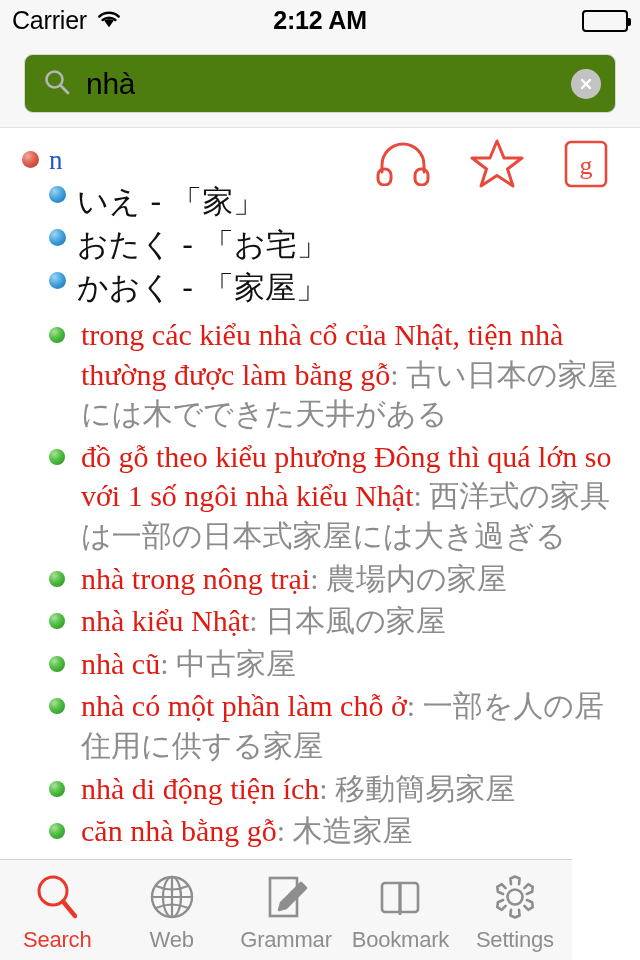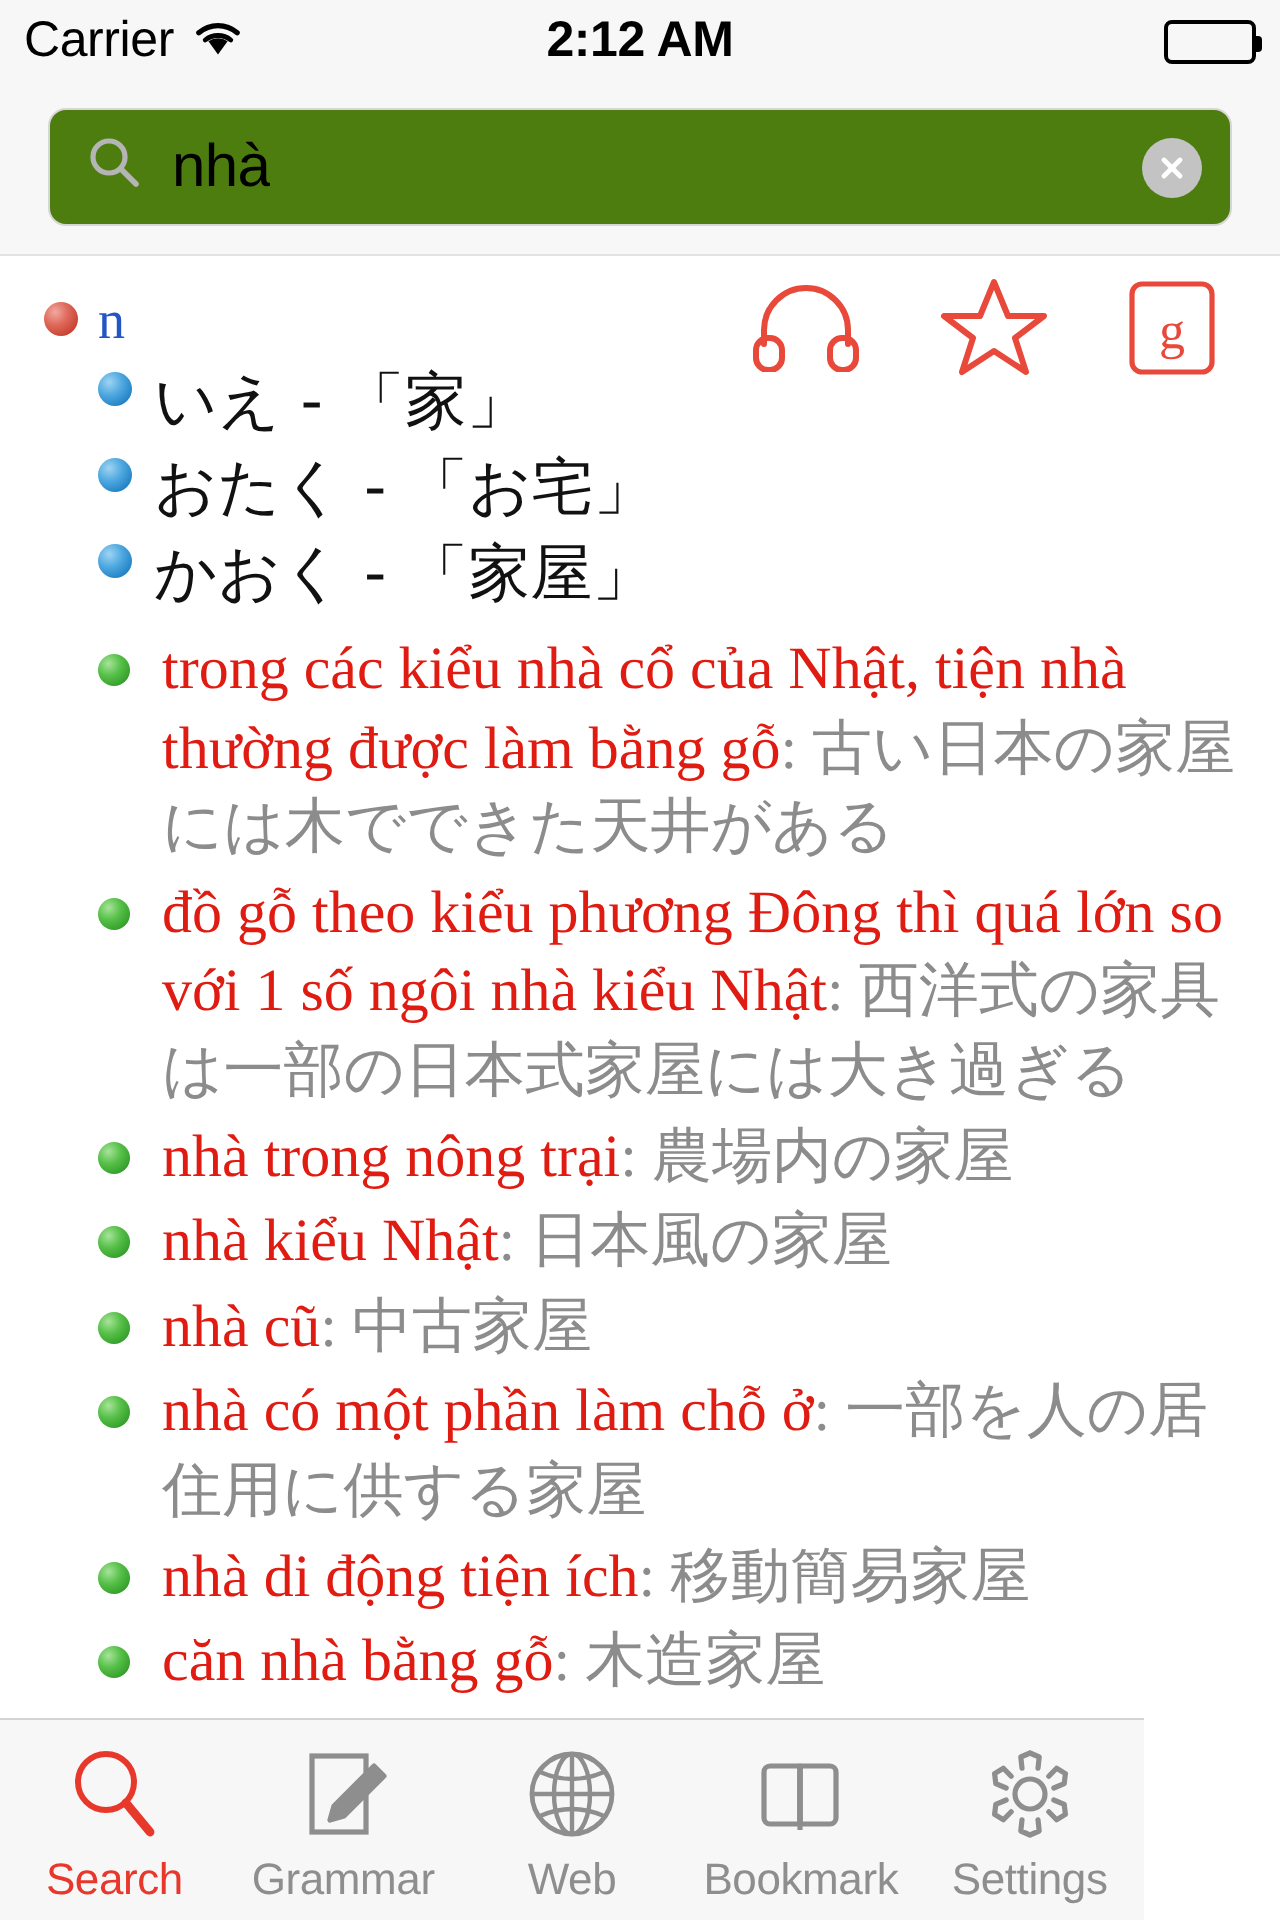--- a/index.html
+++ b/index.html
@@ -417,39 +417,39 @@
           <circle cx="21" cy="19" r="14" stroke="#e8382c" stroke-width="3" fill="none"></circle>
           <line x1="31" y1="29.5" x2="43" y2="44" stroke="#e8382c" stroke-width="4.4" stroke-linecap="round"></line>
         </svg>
       </span>
       <span class="tab-label">Search</span>
     </div>
 
     <div class="tab">
       <span class="tab-icon">
         <svg width="50" height="50" viewBox="0 0 50 50">
-          <rect x="9" y="6" width="27" height="38" stroke="#8e8e8e" stroke-width="2.6" fill="none"></rect>
-          <path d="M40 11 L45 16 L25 36 L18 38 L20 31 Z" stroke="#8e8e8e" stroke-width="2.6" fill="#8e8e8e" stroke-linejoin="round"></path>
-        </svg>
-      </span>
-      <span class="tab-label">Grammar</span>
-    </div>
-
-    <div class="tab">
-      <span class="tab-icon">
-        <svg width="50" height="50" viewBox="0 0 50 50">
           <circle cx="25" cy="25" r="20" stroke="#8e8e8e" stroke-width="2.4" fill="none"></circle>
           <ellipse cx="25" cy="25" rx="9" ry="20" stroke="#8e8e8e" stroke-width="2.2" fill="none"></ellipse>
           <line x1="5" y1="25" x2="45" y2="25" stroke="#8e8e8e" stroke-width="2.2"></line>
           <path d="M9 14 Q25 21 41 14" stroke="#8e8e8e" stroke-width="2.2" fill="none"></path>
           <path d="M9 36 Q25 29 41 36" stroke="#8e8e8e" stroke-width="2.2" fill="none"></path>
           <line x1="25" y1="5" x2="25" y2="45" stroke="#8e8e8e" stroke-width="2.2"></line>
         </svg>
       </span>
       <span class="tab-label">Web</span>
+    </div>
+
+    <div class="tab">
+      <span class="tab-icon">
+        <svg width="50" height="50" viewBox="0 0 50 50">
+          <rect x="9" y="6" width="27" height="38" stroke="#8e8e8e" stroke-width="2.6" fill="none"></rect>
+          <path d="M40 11 L45 16 L25 36 L18 38 L20 31 Z" stroke="#8e8e8e" stroke-width="2.6" fill="#8e8e8e" stroke-linejoin="round"></path>
+        </svg>
+      </span>
+      <span class="tab-label">Grammar</span>
     </div>
 
     <div class="tab">
       <span class="tab-icon">
         <svg width="50" height="50" viewBox="0 0 50 50">
           <path d="M25 11 H10 a3 3 0 0 0 -3 3 V37 a3 3 0 0 0 3 3 H25 Z" stroke="#8e8e8e" stroke-width="2.6" fill="none" stroke-linejoin="round"></path>
           <path d="M25 11 H40 a3 3 0 0 1 3 3 V37 a3 3 0 0 1 -3 3 H25 Z" stroke="#8e8e8e" stroke-width="2.6" fill="none" stroke-linejoin="round"></path>
           <path d="M25 11 V43" stroke="#8e8e8e" stroke-width="2.6"></path>
         </svg>
       </span>

